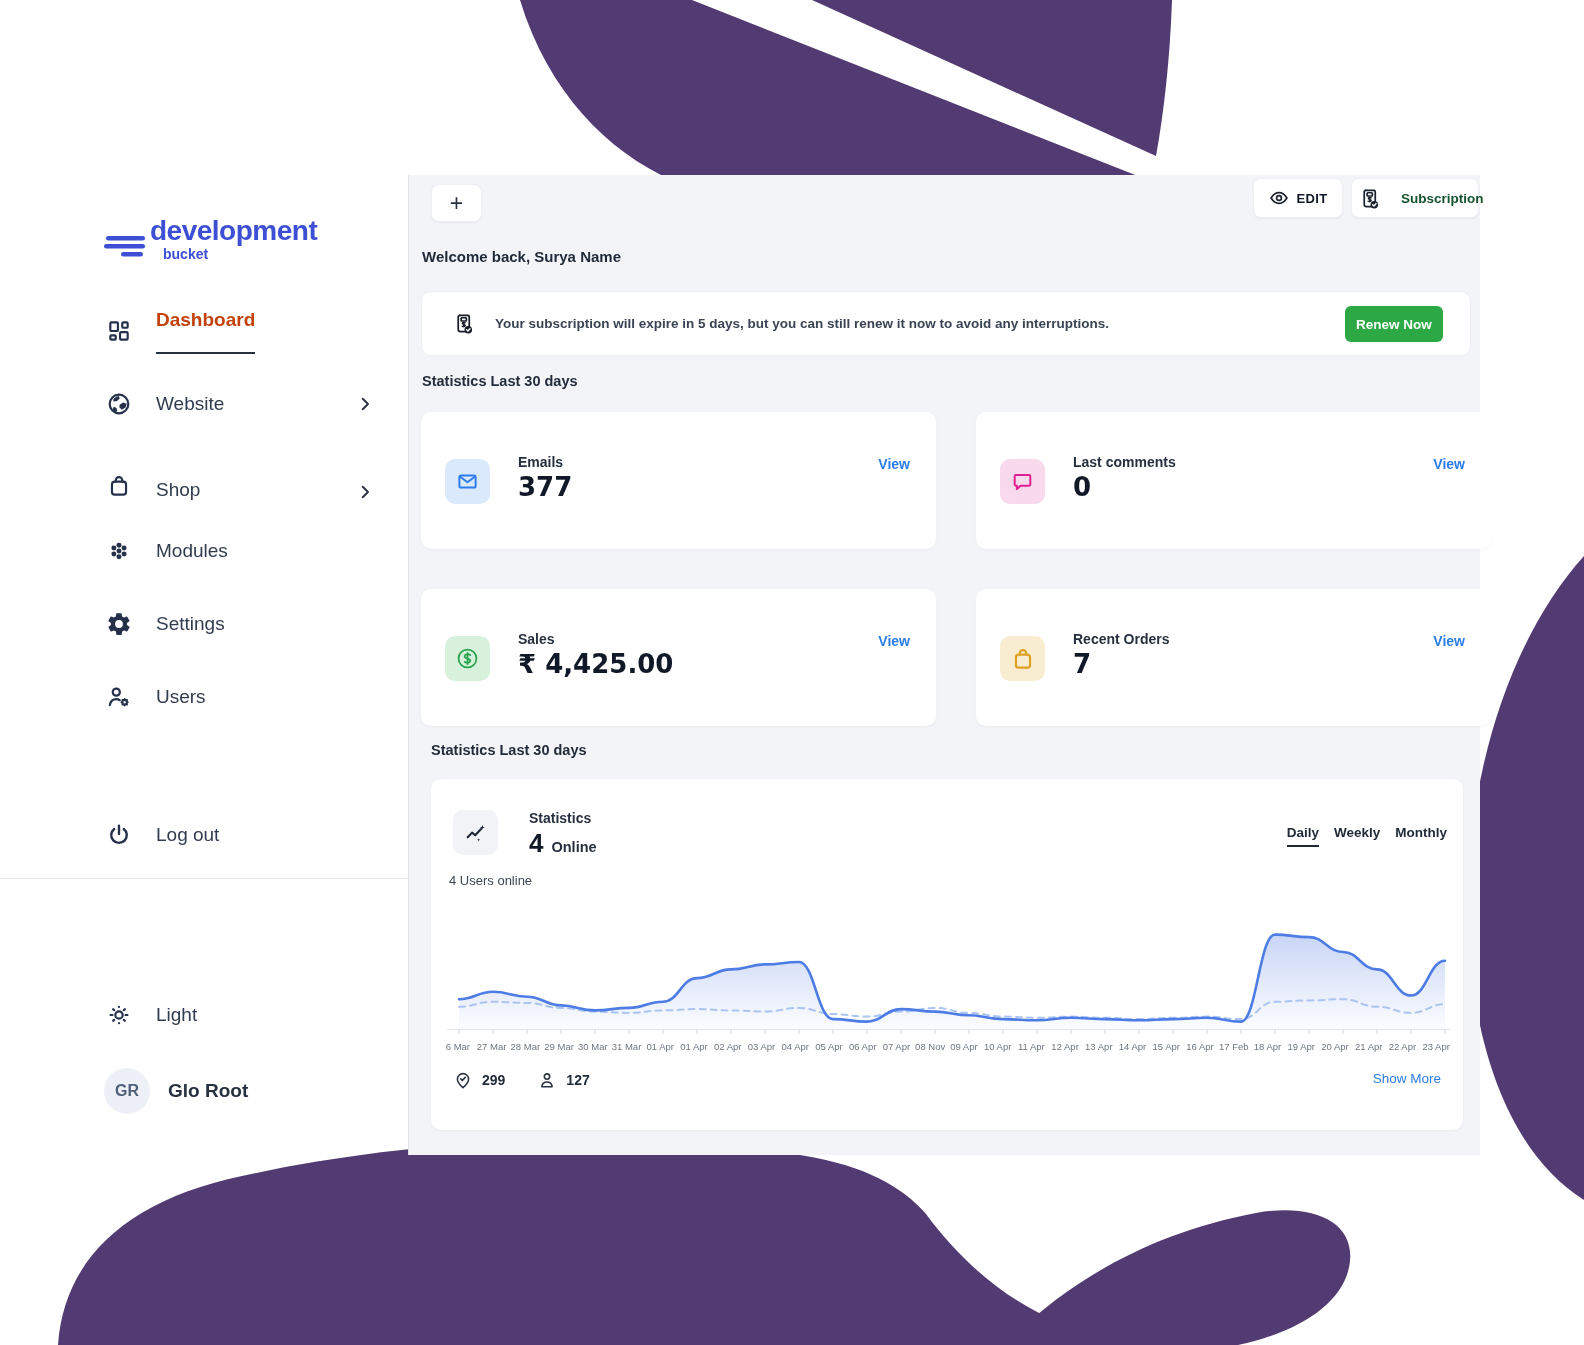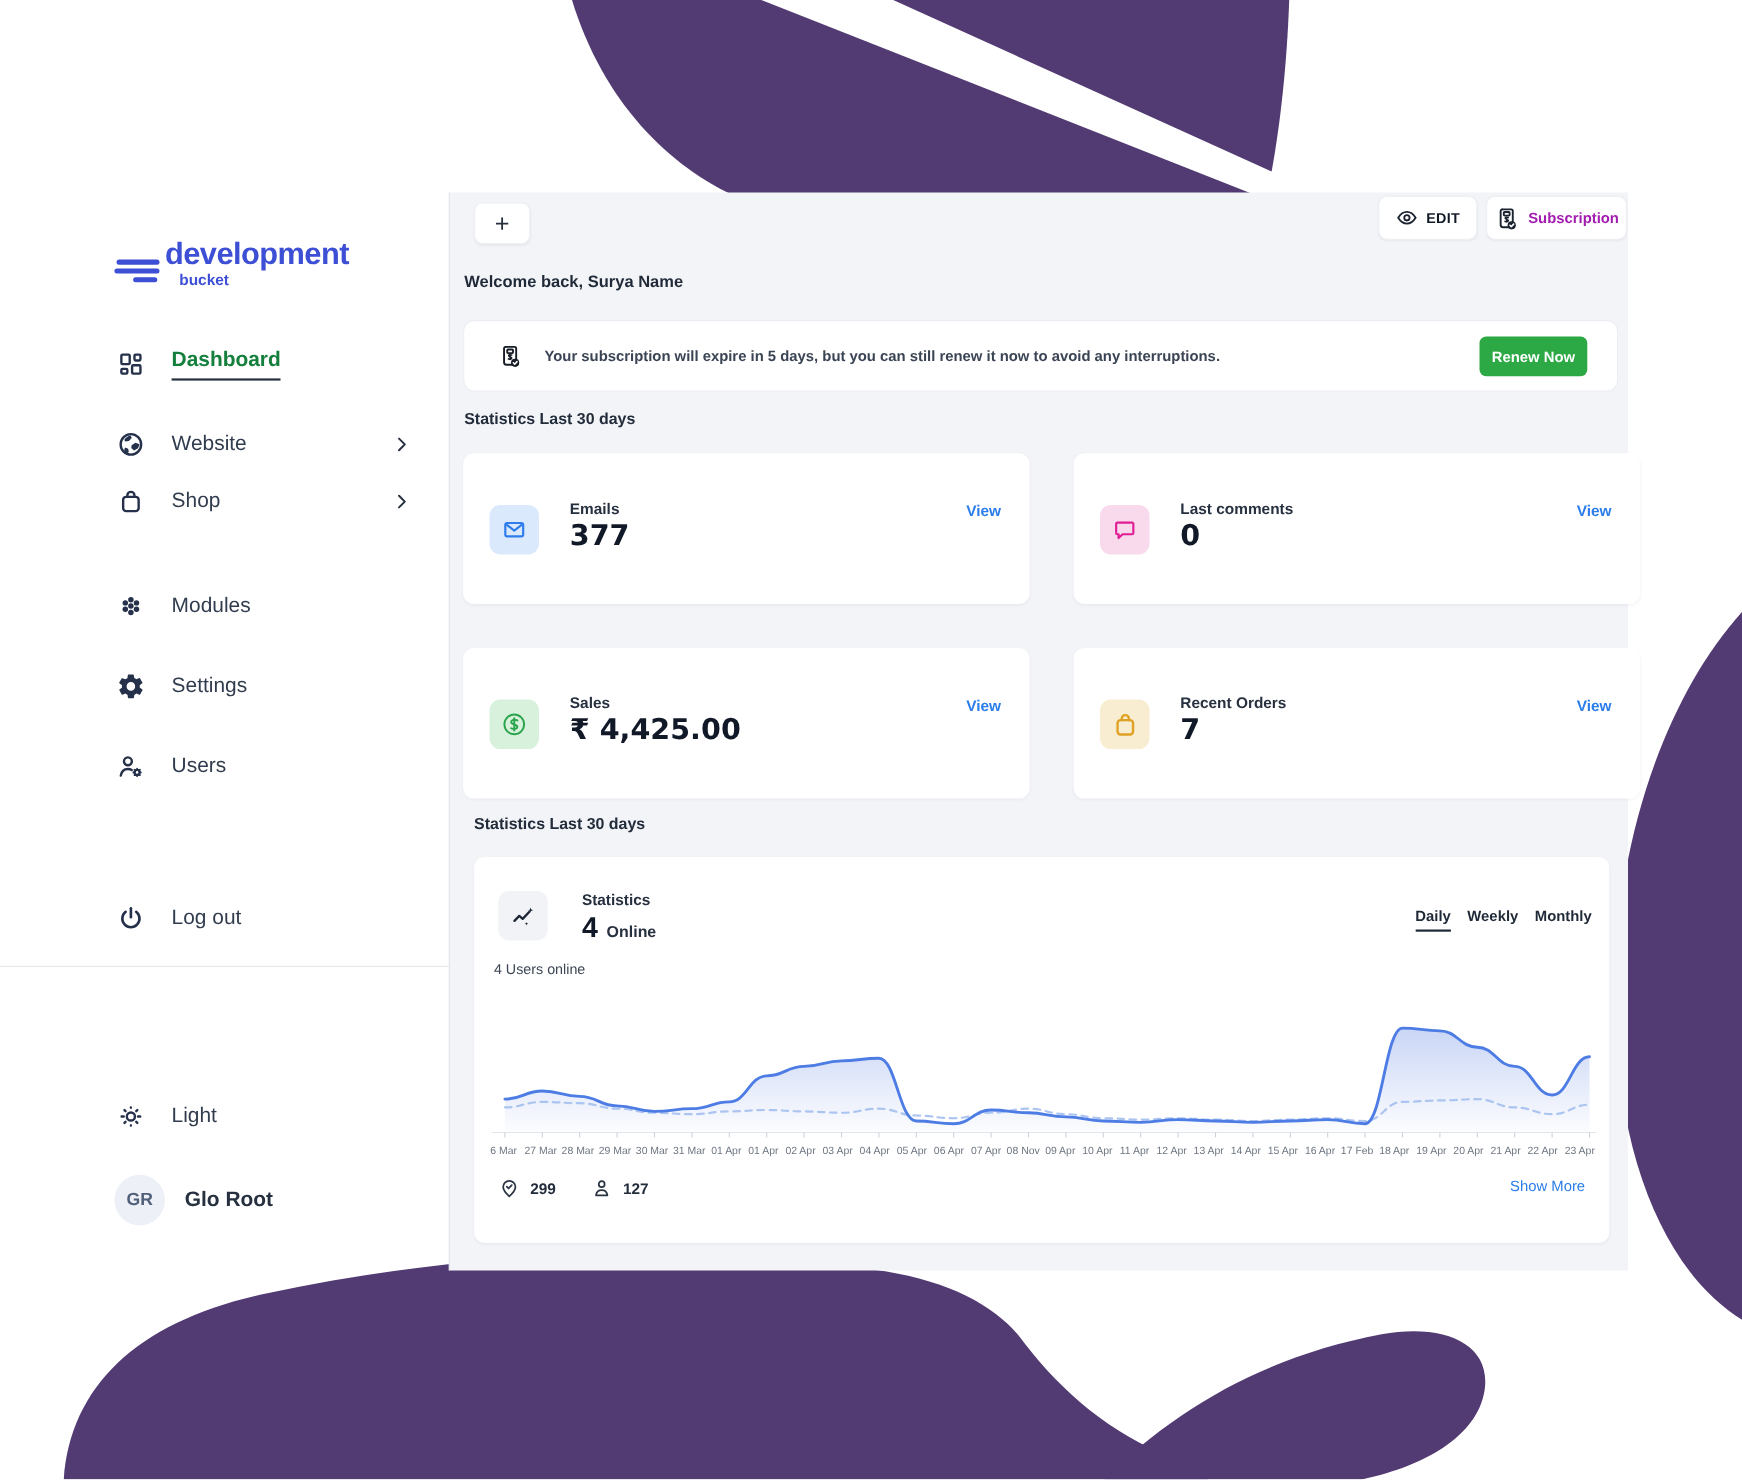--- a/index.html
+++ b/index.html
@@ -9,40 +9,40 @@
 
   
   .sidebar{position:absolute;left:0;top:0;width:408px;height:1345px;z-index:2;}
   .logo{position:absolute;left:102px;top:215px;}
   .logo-bars{position:absolute;left:0;top:15px;}
   .logo-name{position:absolute;left:48px;top:0;font-size:28px;font-weight:bold;letter-spacing:-0.5px;white-space:nowrap;}
   .logo-sub{position:absolute;left:61px;top:31px;font-size:14px;font-weight:bold;}
   .nav-item{position:absolute;left:104px;width:292px;height:46px;display:flex;align-items:center;cursor:pointer;}
   .nav-icon{width:30px;height:30px;display:flex;align-items:center;justify-content:center;color:#25304a;flex:0 0 30px;}
   .nav-label{margin-left:22px;font-size:19px;color:#313c4e;}
-  .nav-label.active{font-weight:bold;color:#15803d;border-bottom:2px solid #26303f;padding-bottom:5px;}
+  .nav-label.active{font-weight:bold;color:#c2410c;border-bottom:2px solid #26303f;padding-bottom:21px;}
   .nav-chev{position:absolute;right:22px;color:#26303f;display:flex;}
   .side-divider{position:absolute;left:0;top:878px;width:408px;height:1px;background:#e4e7ec;}
   .lang-select{position:absolute;left:104px;top:897px;width:283px;height:49px;background:#fff;border:1px solid #d3d8e1;
                border-radius:8px;display:flex;align-items:center;cursor:pointer;box-sizing:border-box;}
   .lang-value{margin-left:18px;font-size:19px;color:#2b3648;}
   .lang-chev{position:absolute;right:14px;color:#5b6675;display:flex;}
   .avatar{width:46px;height:46px;border-radius:50%;background:#edf0f6;display:flex;align-items:center;justify-content:center;
           font-size:16px;font-weight:bold;color:#51607a;flex:0 0 46px;}
   .profile{position:absolute;left:104px;top:1068px;display:flex;align-items:center;cursor:pointer;}
   .profile-name{margin-left:18px;font-size:19px;font-weight:bold;color:#26303f;}
 
   
   .panel{position:absolute;left:408px;top:175px;width:1072px;height:980px;background:#f2f4f8;
          border-left:1px solid #e0e4ea;z-index:1;box-sizing:border-box;}
   .btn{background:#fff;border:1px solid #eef0f4;border-radius:8px;box-shadow:0 1px 2px rgba(16,24,40,.05);
        display:flex;align-items:center;justify-content:center;cursor:pointer;box-sizing:border-box;}
   .plus-btn{position:absolute;left:22px;top:9px;width:51px;height:38px;font-size:23px;color:#26303f;}
   .edit-btn{position:absolute;left:844px;top:3px;width:90px;height:40px;gap:8px;font-size:13px;font-weight:bold;color:#111827;letter-spacing:.3px;}
-  .sub-btn{position:absolute;left:942px;top:3px;width:128px;height:40px;gap:8px;font-size:13.5px;font-weight:bold;color:#a21caf;}
+  .sub-btn{position:absolute;left:942px;top:3px;width:128px;height:40px;gap:20px;font-size:13.5px;font-weight:bold;color:#14532d;justify-content:space-between;}
   .btn-icon{display:flex;color:#1b2330;}
   .welcome{position:absolute;left:13px;top:73px;font-size:15px;font-weight:bold;color:#1f2937;}
 
   .alert-card{position:absolute;left:12px;top:116px;width:1050px;height:65px;background:#fff;border:1px solid #eceef3;
               border-radius:10px;display:flex;align-items:center;box-sizing:border-box;}
   .alert-icon{margin-left:30px;display:flex;color:#171c26;}
   .alert-msg{margin-left:20px;font-size:13.5px;font-weight:bold;color:#3a4454;}
   .renew-btn{position:absolute;right:27px;top:14px;width:98px;height:36px;border:none;border-radius:6px;color:#fff;
              font-size:13.5px;font-weight:bold;display:flex;align-items:center;justify-content:center;cursor:pointer;
              font-family:inherit;}
@@ -129,21 +129,21 @@
               <path fill="currentColor" d="M7.2 14.6l2.5 1 .6 2.8-1.9 1.2c-1.5-1-2.7-2.9-1.2-5z"></path>
             </svg>
           </span>
           <span class="nav-label">Website</span>
           <span class="nav-chev">
             <svg viewBox="0 0 24 24" width="18" height="18" fill="none" stroke="currentColor" stroke-width="2.4" stroke-linecap="round" stroke-linejoin="round">
               <path d="M9 5l7 7-7 7"></path>
             </svg>
           </span>
         </div>
-        <div class="nav-item" style="top: 433px;">
+        <div class="nav-item" style="top: 455px; align-items: flex-end;">
           <span class="nav-icon">
             <svg viewBox="0 0 24 24" width="26" height="26" fill="none" stroke="currentColor" stroke-width="2" stroke-linecap="round" stroke-linejoin="round">
               <rect x="5.5" y="8" width="13" height="12" rx="2.5"></rect>
               <path d="M9 8V6.8A3 3 0 0 1 15 6.8V8"></path>
             </svg>
           </span>
           <span class="nav-label">Shop</span>
           <span class="nav-chev">
             <svg viewBox="0 0 24 24" width="18" height="18" fill="none" stroke="currentColor" stroke-width="2.4" stroke-linecap="round" stroke-linejoin="round">
               <path d="M9 5l7 7-7 7"></path>

